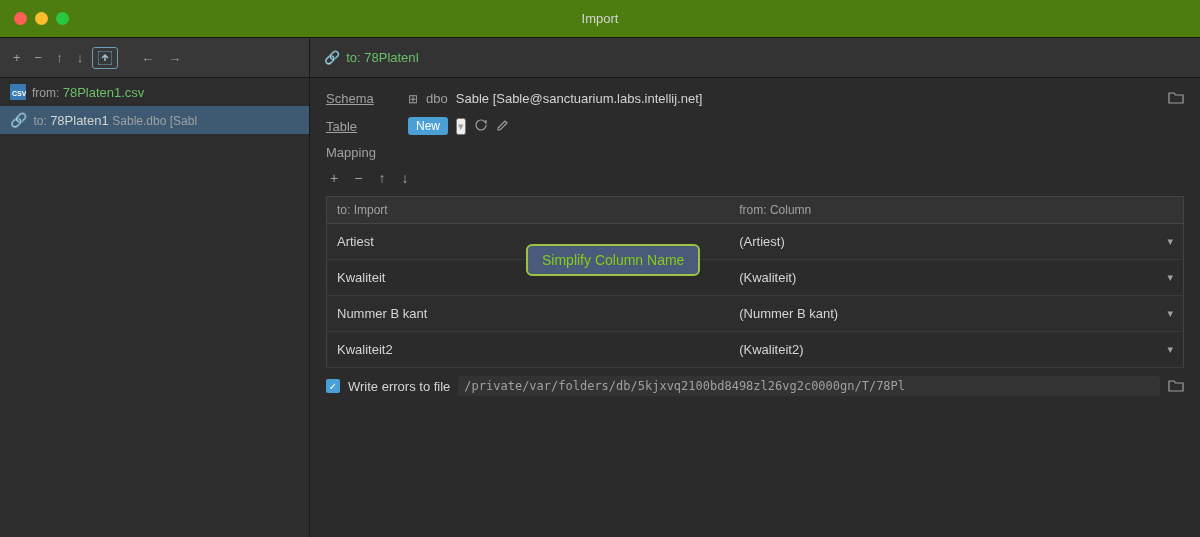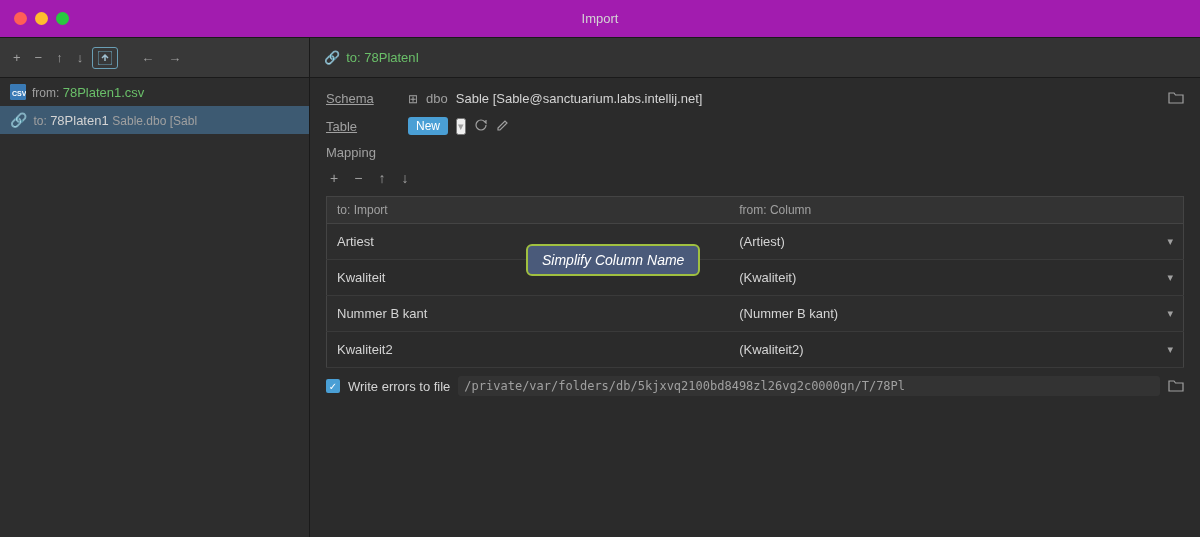--- a/index.html
+++ b/index.html
@@ -8,21 +8,21 @@
       font-family: -apple-system, BlinkMacSystemFont, 'Segoe UI', sans-serif;
       font-size: 13px;
       color: #d4d4d4;
       width: 1200px;
       height: 537px;
       overflow: hidden;
     }
 
     
     .titlebar {
-      background: #a21caf;
+      background: #4d7c0f;
       height: 38px;
       display: flex;
       align-items: center;
       justify-content: center;
       position: relative;
       border-bottom: 1px solid #1a1a1a;
     }
     .titlebar-buttons {
       position: absolute;
       left: 14px;
@@ -256,26 +256,25 @@
     }
     .chev-icon { color: #a0a0a0; font-size: 11px; }
 
     
     .tooltip-popup {
       display: inline-block;
       background: #4a5a7a;
       border: 2px solid #a0c040;
       border-radius: 6px;
       padding: 6px 14px;
-      color: #ffffff;
+      color: #84cc16;
       font-size: 14px;
       font-weight: 500;
       white-space: nowrap;
       position: relative;
-      font-style: italic;
     }
 
     
     .write-errors-row {
       display: flex;
       align-items: center;
       gap: 8px;
       padding: 8px 0 0;
     }
     .checkbox-icon {

